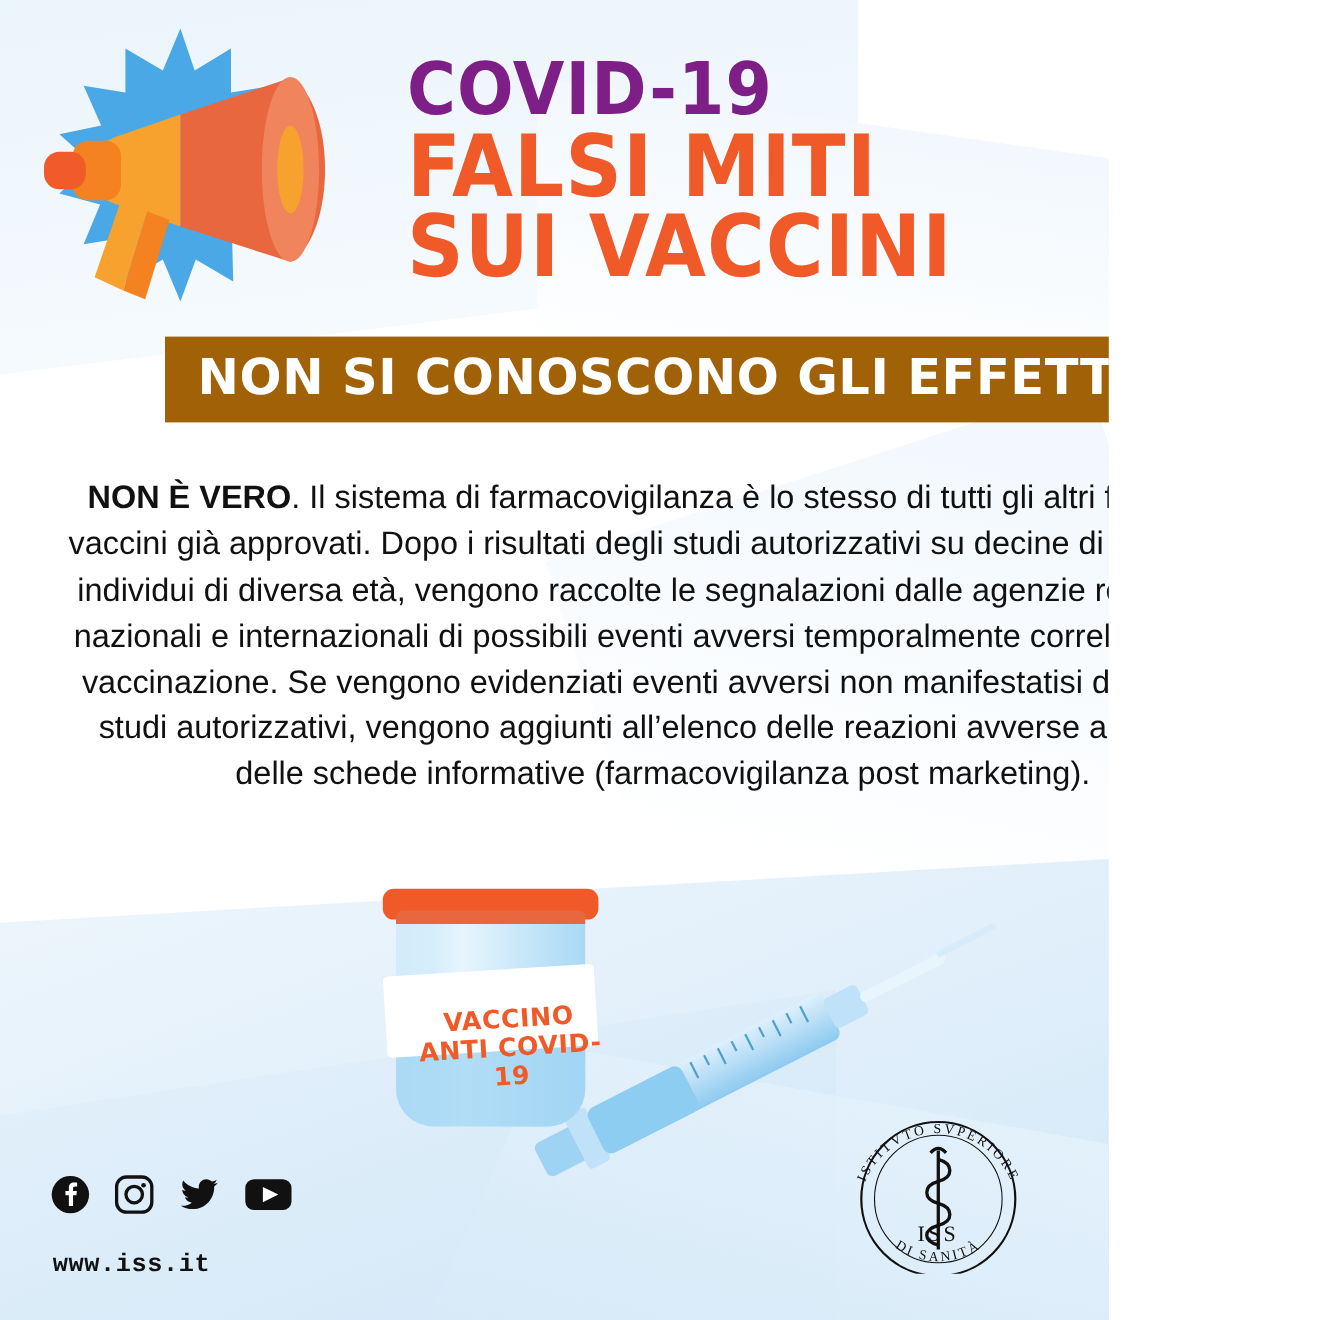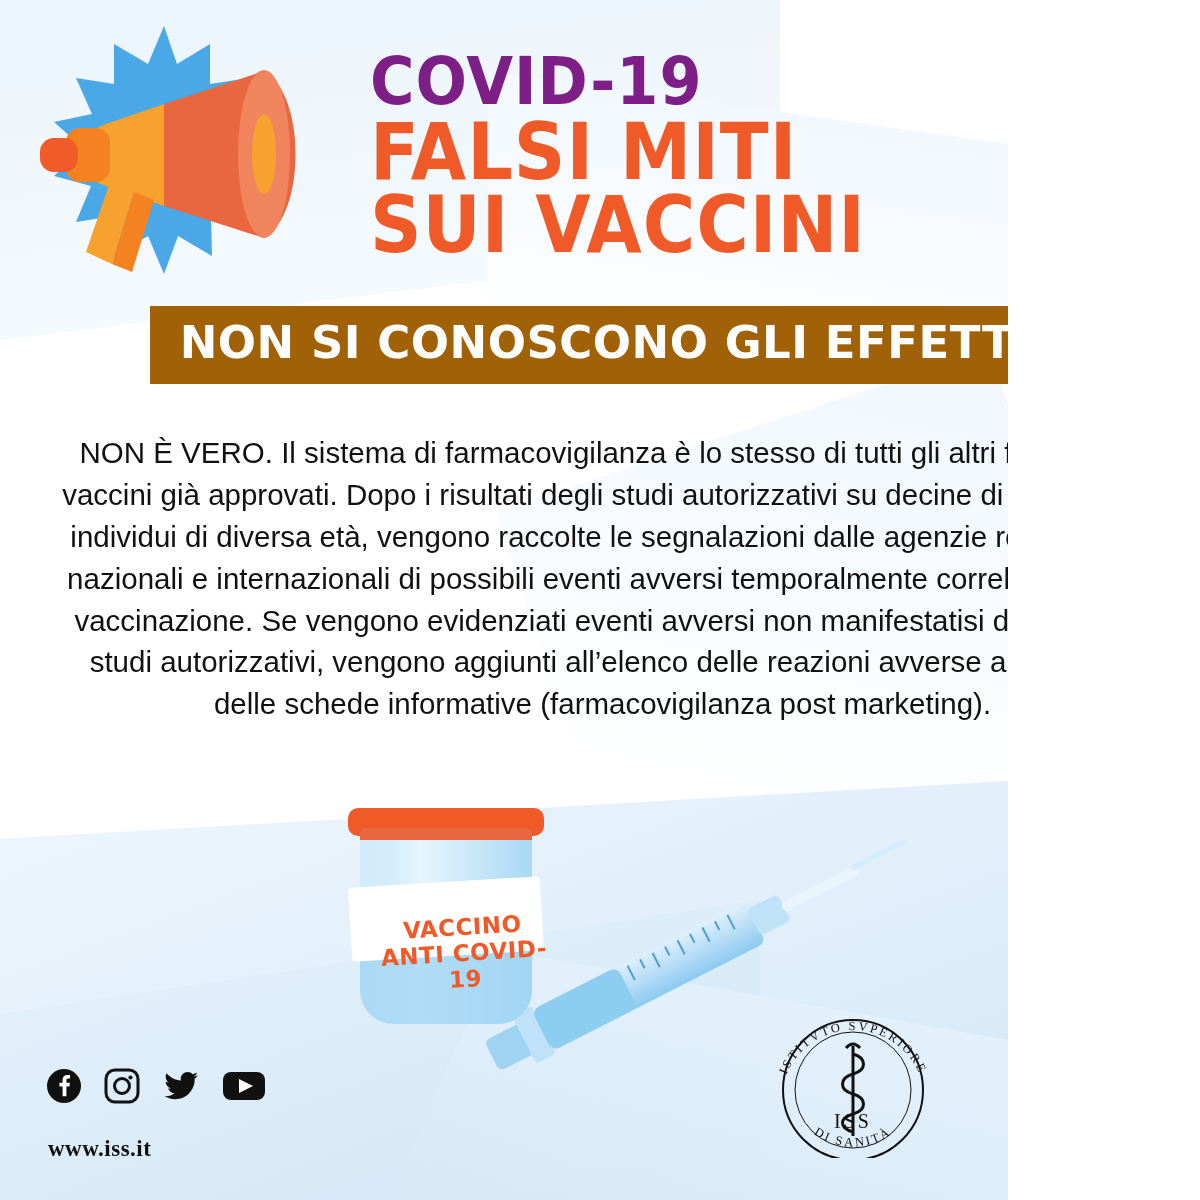--- a/index.html
+++ b/index.html
@@ -111,21 +111,21 @@
   .body-text {
     position:absolute;
     left:60px; top:432px;
     width:1085px;
     text-align:center;
     font-size:29.5px;
     line-height:1.42;
     color:#111111;
     font-family:"Liberation Sans", sans-serif;
   }
-  .body-text b { font-weight:normal; }
+  .body-text b { font-weight:bold; }
 
   
   .vaccine-art { position:absolute; left:320px; top:770px; width:620px; height:340px; }
   .vial-label-text {
     position:absolute;
     left:368px; top:915px;
     width:192px;
     text-align:center;
     font-family:"DejaVu Sans", sans-serif;
     font-weight:bold;
@@ -142,21 +142,21 @@
     position:absolute;
     left:46px; bottom:96px;
     display:flex;
     align-items:center;
     gap:22px;
   }
   .social svg { display:block; }
   .site-url {
     position:absolute;
     left:48px; bottom:38px;
-    font-family:Liberation Serif, serif;
+    font-family:Liberation Mono, monospace;
     font-weight:bold;
     font-size:23px;
     letter-spacing:.5px;
     color:#111;
   }
 
   
   .iss-logo { position:absolute; right:60px; bottom:42px; width:190px; height:150px; }
 </style>
 </head>

